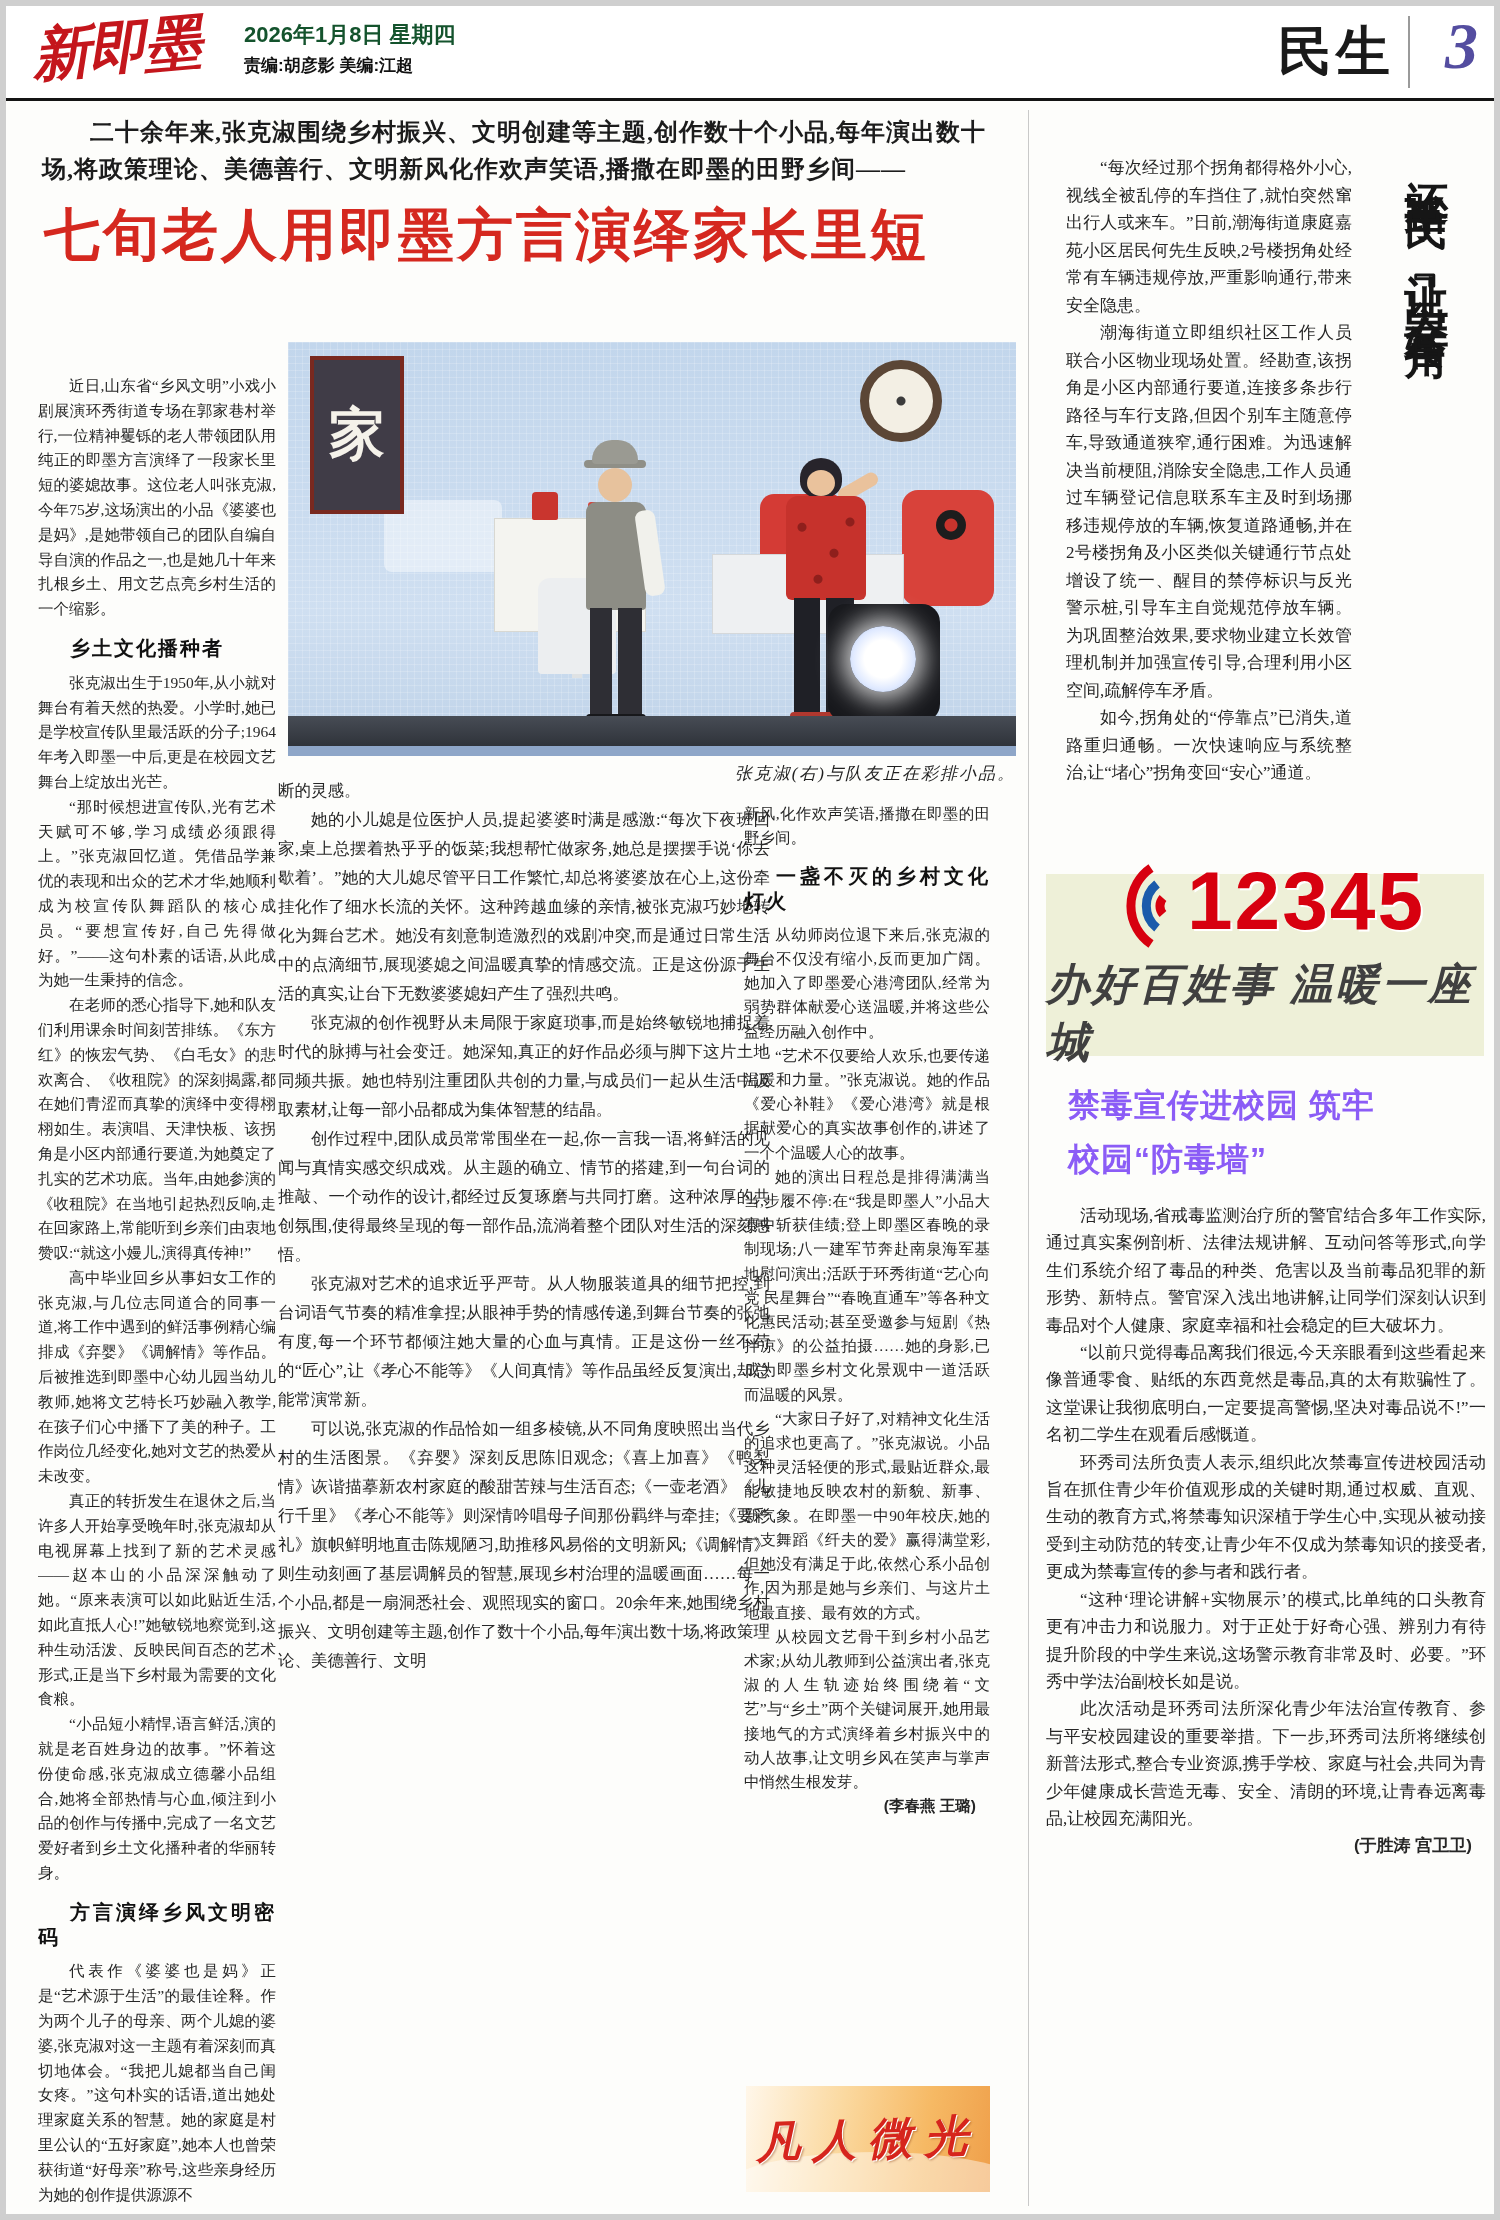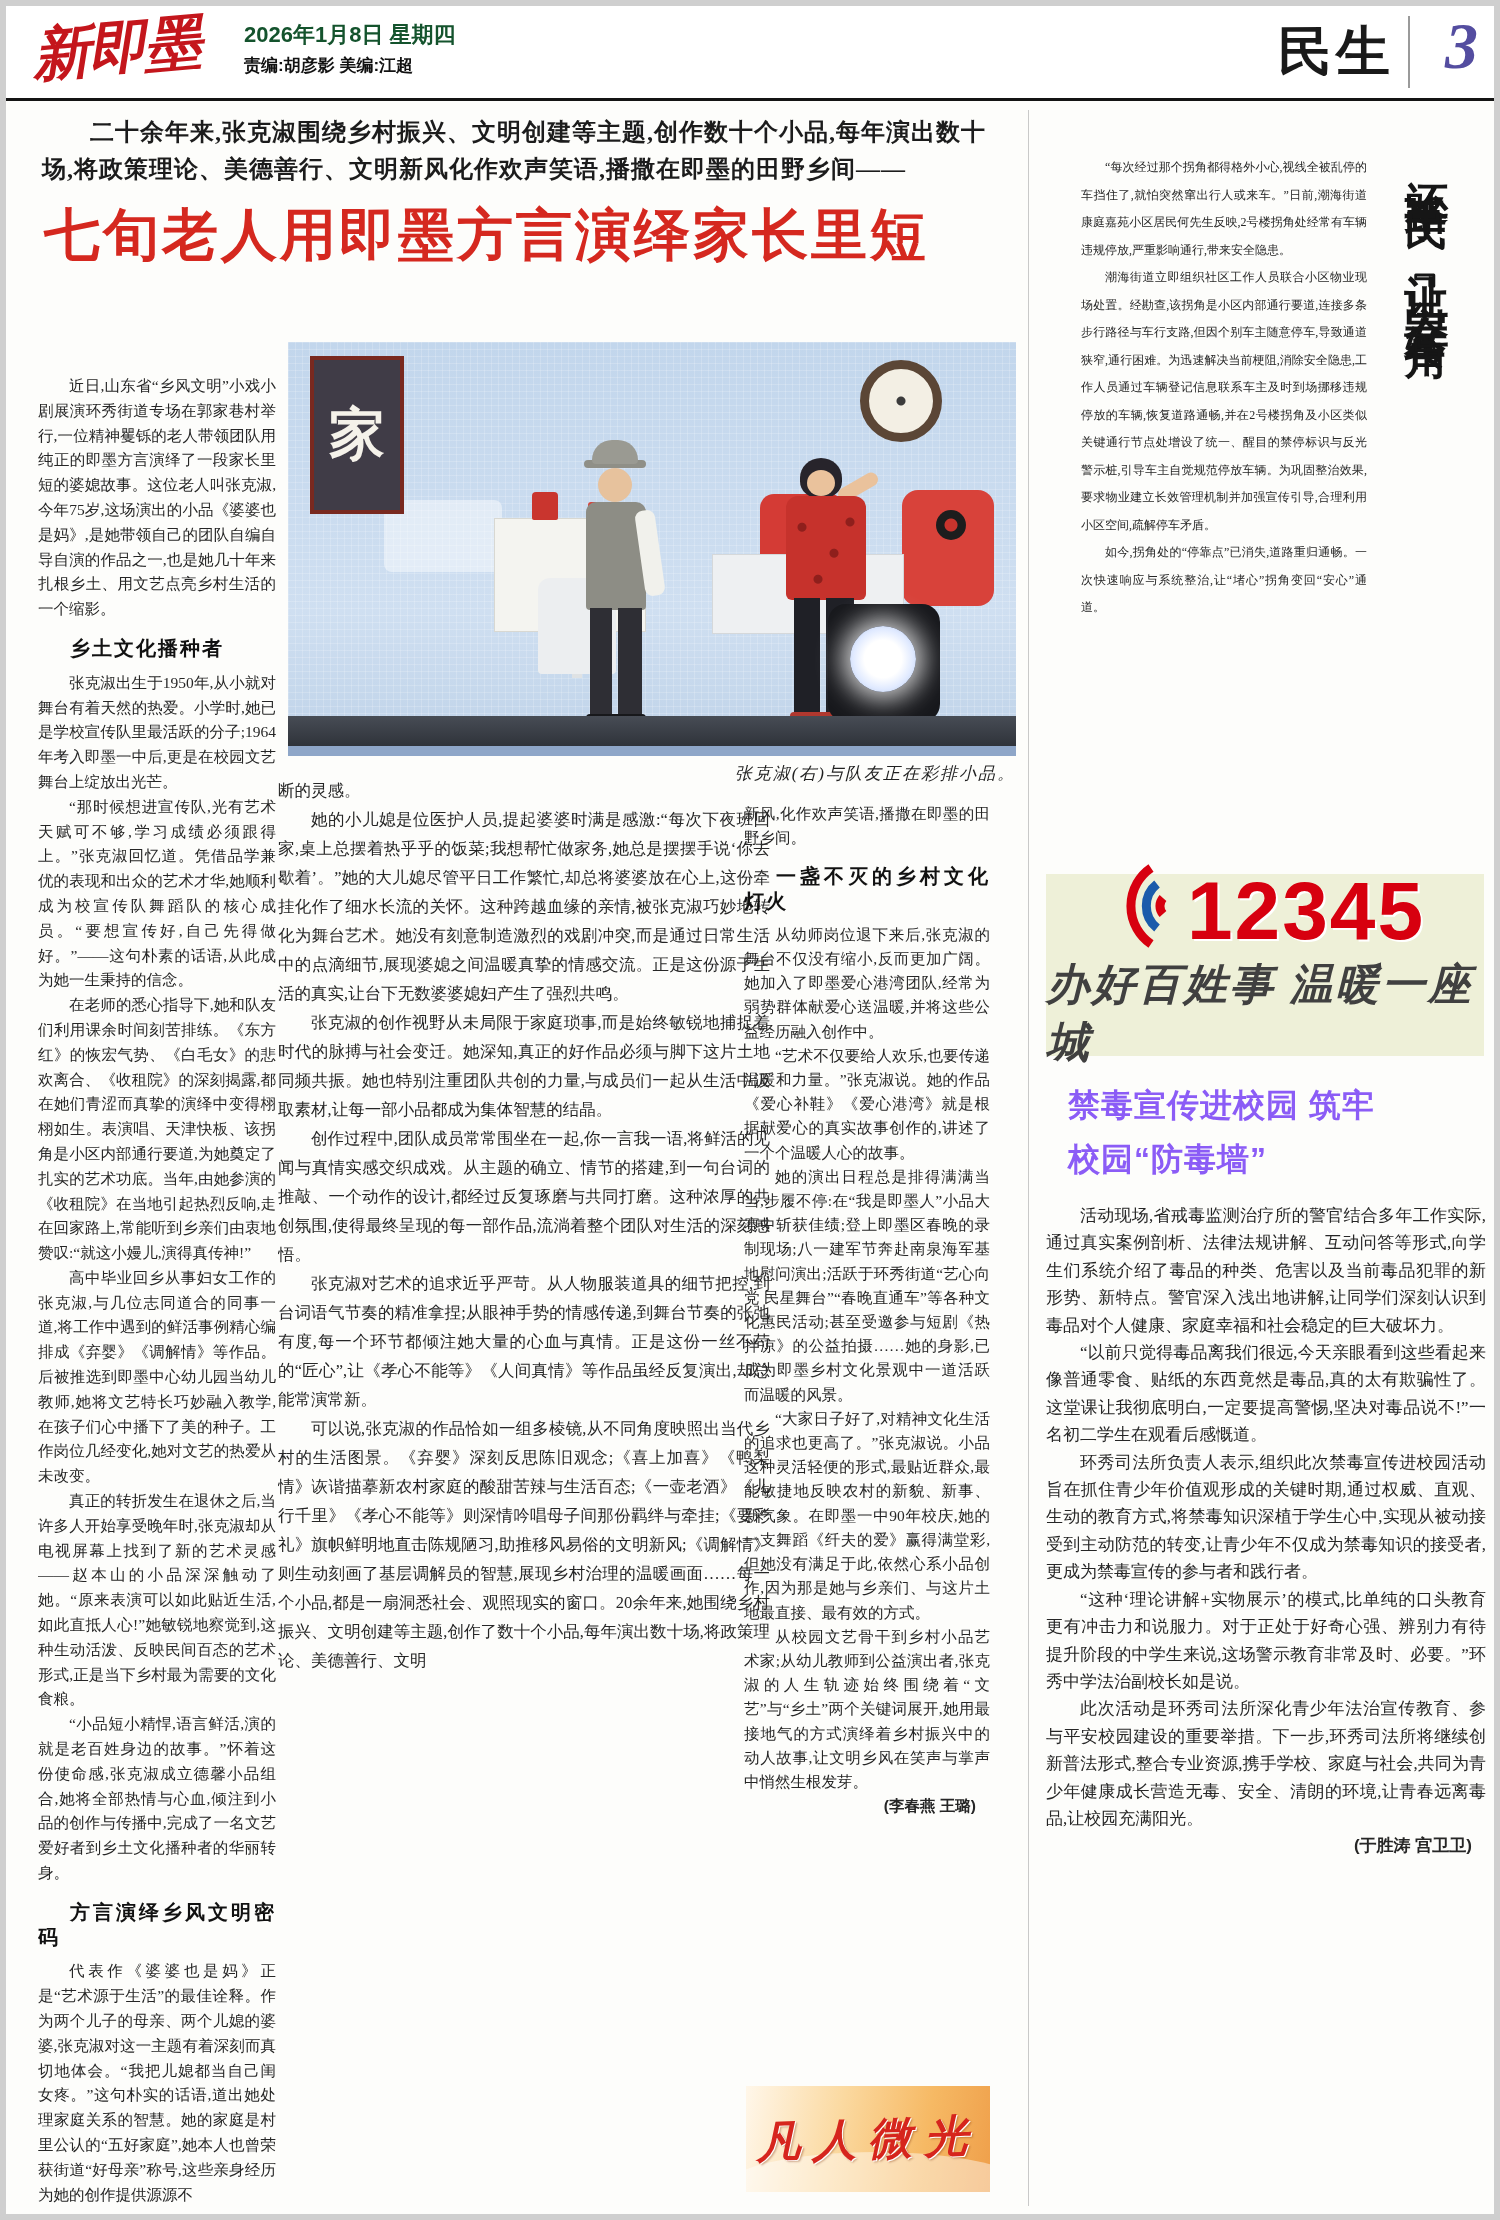--- a/index.html
+++ b/index.html
@@ -84,26 +84,26 @@
   
   .spot-body{position:absolute;left:540px;top:262px;width:112px;height:118px;background:#17181c;border-radius:18px;}
   .spot-lens{position:absolute;left:562px;top:284px;width:66px;height:66px;border-radius:50%;
         background:radial-gradient(circle,#ffffff 0 40%,#dfe9ff 65%,#9fb4d8);box-shadow:0 0 26px 8px rgba(255,255,255,.8);}
   .spot-base{position:absolute;left:532px;top:380px;width:130px;height:14px;background:#101114;border-radius:4px;}
   .stage-floor{position:absolute;left:0;bottom:10px;width:100%;height:30px;background:linear-gradient(#474c55,#2f333a);}
   .stage-edge{position:absolute;left:0;bottom:0;width:100%;height:10px;background:#8ea6c8;}
 
   
   .vrule{position:absolute;left:1022px;top:104px;width:1px;height:2096px;background:#c9c9c9;}
-  .s1-text{left:1060px;top:148px;width:286px;height:724px;font-size:12px;line-height:27.5px;margin-left:15px;}
+  .s1-text{left:1060px;top:148px;width:286px;height:724px;font-size:17px;line-height:27.5px;}
   .s1-head{position:absolute;left:1392px;top:140px;height:600px;writing-mode:vertical-rl;
         font-family:"Liberation Sans",sans-serif;font-weight:bold;font-size:44px;letter-spacing:10px;color:#161616;}
   .hotline{position:absolute;left:1040px;top:868px;width:438px;height:182px;background:#eef0d8;
         display:flex;flex-direction:column;align-items:center;justify-content:center;gap:2px;}
-  .hotline-row{display:flex;align-items:flex-end;gap:16px;}
+  .hotline-row{display:flex;align-items:flex-start;gap:16px;}
   .hotline-num{font-family:"Liberation Sans",sans-serif;font-weight:bold;font-size:82px;color:#d7000f;
         letter-spacing:2px;line-height:86px;text-shadow:2px 2px 0 #ffffff;}
   .hotline-slogan{font-size:43px;font-weight:bold;font-style:italic;color:#404040;letter-spacing:3px;}
   .s2-head{position:absolute;left:1062px;top:1072px;width:420px;font-family:"Liberation Sans",sans-serif;
         font-weight:bold;font-size:32px;line-height:54px;color:#8b5cf6;letter-spacing:1px;}
   .s2-text{left:1040px;top:1196px;width:440px;height:1000px;font-size:17px;line-height:27.4px;}
 
   
   .banner{position:absolute;left:740px;top:2080px;width:244px;height:106px;overflow:hidden;
         background:linear-gradient(100deg,#fff7ea,#fbd9a0 38%,#f6b964 72%,#ef9f4a);

